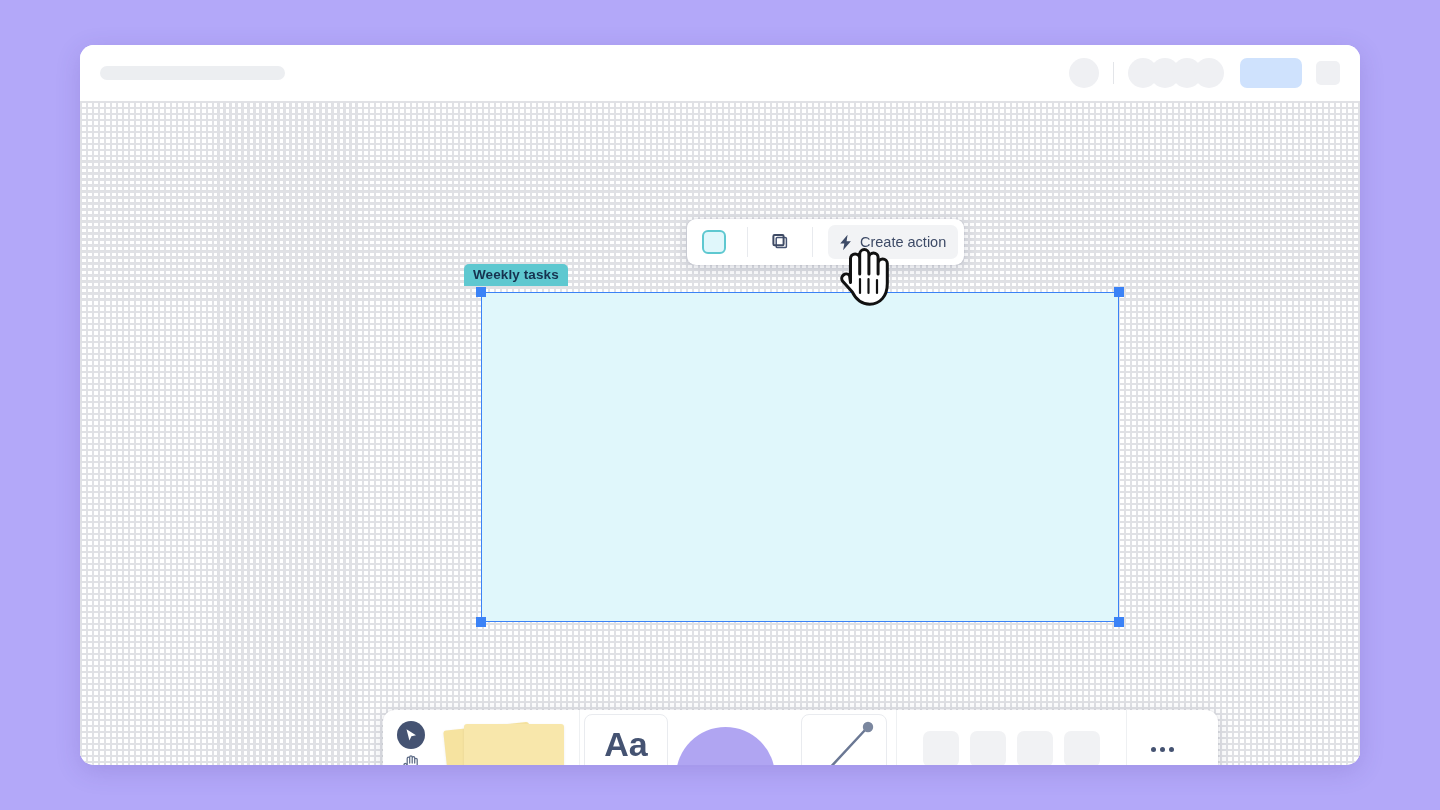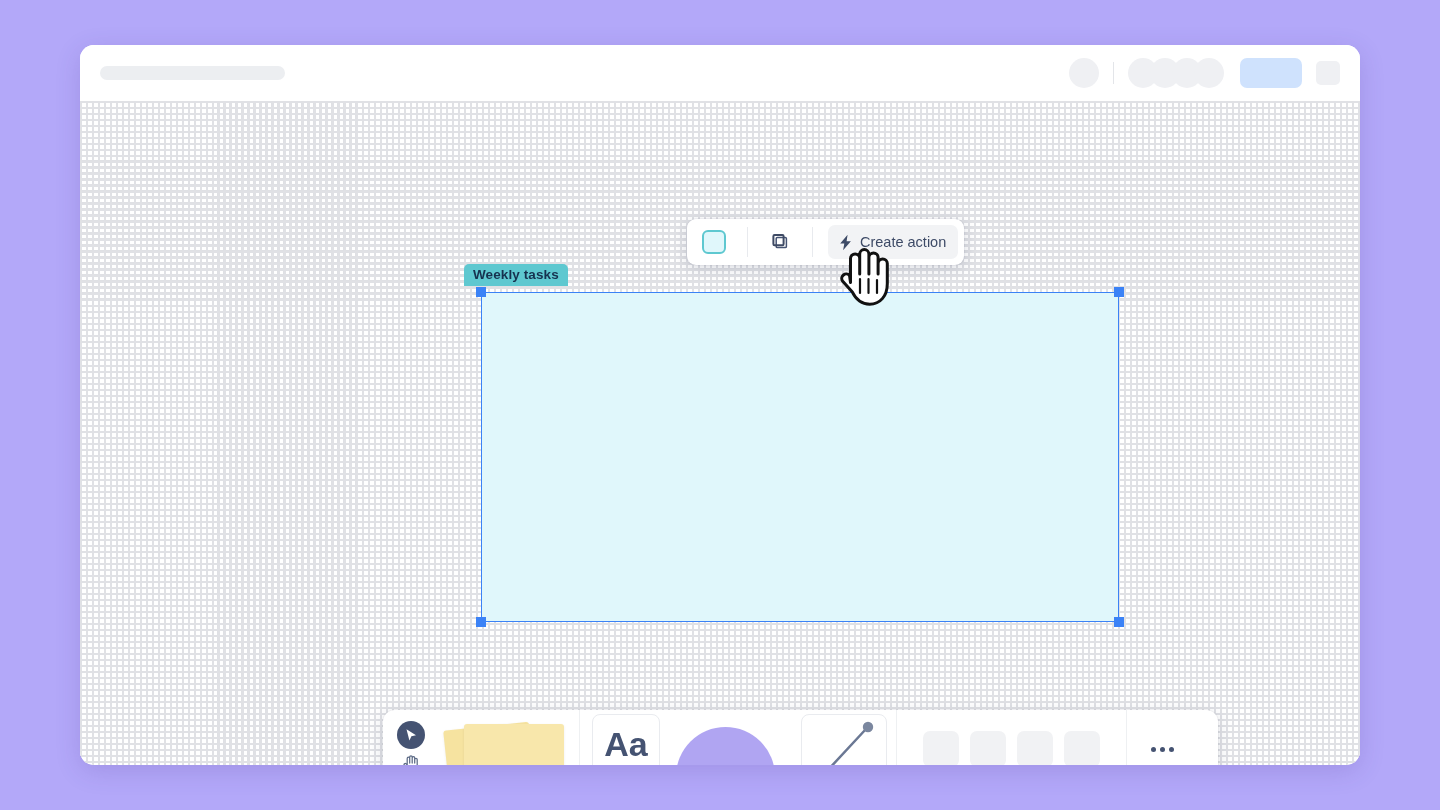--- a/index.html
+++ b/index.html
@@ -177,21 +177,21 @@
   .note.front{
     left:25px; top:14px; width:100px; height:80px;
     background:#f8e7ab;
   }
   .dock-sep{ width:1px; height:78px; background:#eef0f2; flex:0 0 auto; }
   .dock-text{
     position:relative; width:92px; height:78px; flex:0 0 auto;
     display:flex; align-items:center; justify-content:center;
   }
   .text-card{
-    width:68px; height:70px; background:#fff;
+    width:84px; height:70px; background:#fff;
     border:1px solid #e9ebef; border-radius:8px;
     display:flex; flex-direction:column; align-items:center;
     justify-content:center; gap:4px;
   }
   .aa{ font-size:34px; font-weight:bold; color:#455372; line-height:1;
        font-family:"Liberation Sans", sans-serif; }
   .aa-underline{ width:58px; height:7px; border-radius:2px; background:#455372; }
   .dock-circle{
     position:relative; width:120px; height:78px; flex:0 0 auto;
   }

